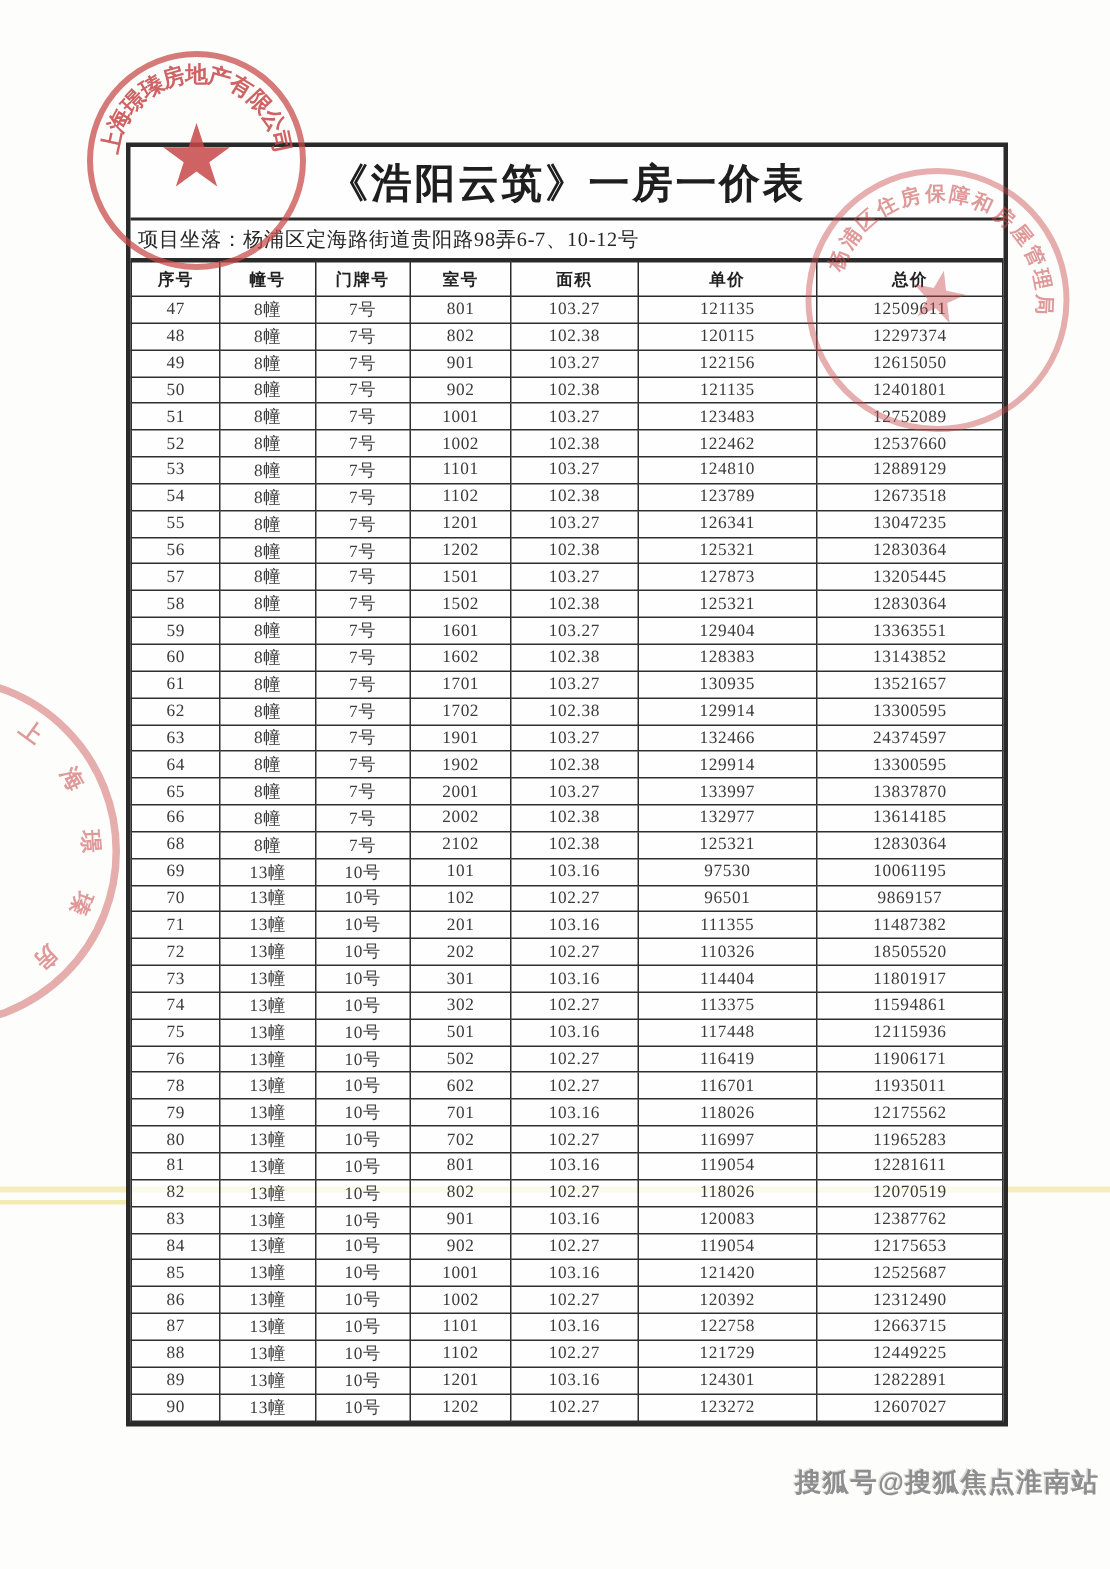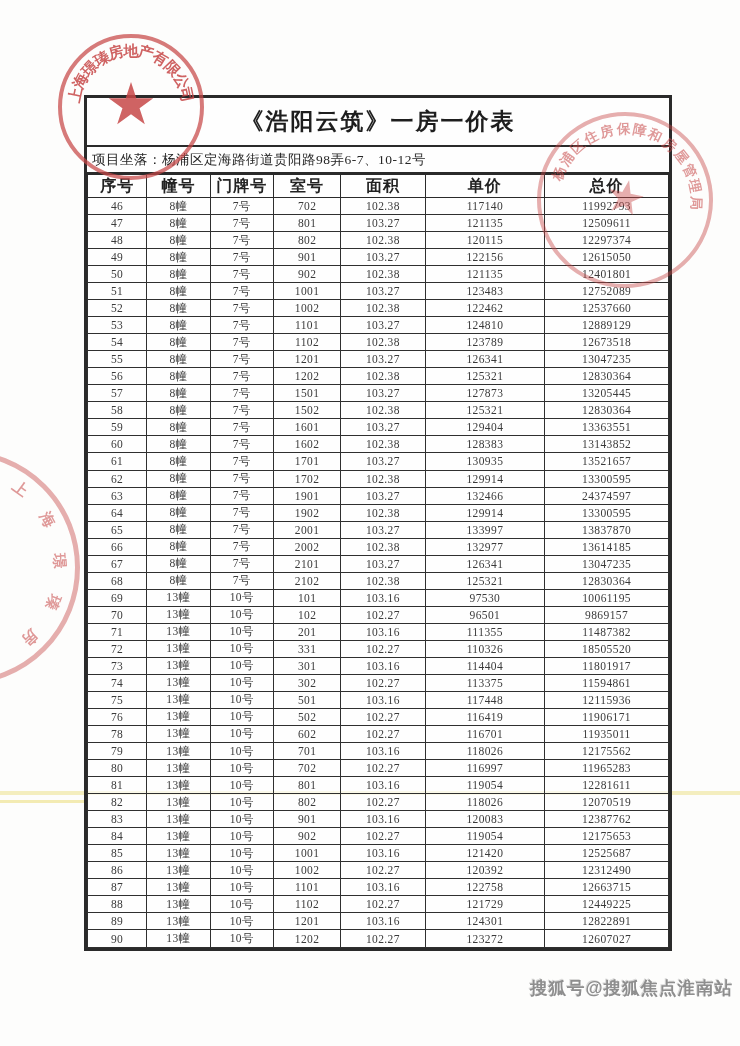--- a/index.html
+++ b/index.html
@@ -13,32 +13,32 @@
 
   
   .sheet{
     position:absolute;left:84px;top:95px;width:588px;height:856px;
     border:3px solid #2a2a2a;background:rgba(255,255,255,0.65);
     display:flex;flex-direction:column;box-sizing:border-box;
   }
   .title-row{
     height:47px;flex:0 0 47px;border-bottom:2px solid #2a2a2a;
     display:flex;align-items:center;justify-content:center;
-    font-size:23px;font-weight:bold;color:#1e1e1e;letter-spacing:2px;
+    font-size:27px;font-weight:bold;color:#1e1e1e;letter-spacing:2px;
   }
   .location-row{
     height:25px;flex:0 0 25px;border-bottom:2px solid #2a2a2a;
     display:flex;align-items:center;padding-left:5px;
     font-size:13.5px;color:#262626;letter-spacing:0.5px;
   }
   table.price{
     flex:1 1 auto;width:100%;border-collapse:collapse;table-layout:fixed;
   }
   table.price th{
-    border:1.5px solid #2a2a2a;font-size:16px;font-weight:bold;
+    border:1.5px solid #2a2a2a;font-size:11px;font-weight:bold;
     color:#222;height:22px;padding:0;letter-spacing:1px;
   }
   table.price td{
     border:1.5px solid #2f2f2f;font-size:11.5px;color:#3a3a3a;
     text-align:center;padding:0;letter-spacing:0.4px;
     white-space:nowrap;overflow:hidden;
   }
   col.c1{width:10.2%}col.c2{width:10.9%}col.c3{width:10.9%}
   col.c4{width:11.6%}col.c5{width:14.5%}col.c6{width:20.6%}col.c7{width:21.3%}
 
@@ -114,29 +114,20 @@
             <th>幢号</th>
             <th>门牌号</th>
             <th>室号</th>
             <th>面积</th>
             <th>单价</th>
             <th>总价</th>
           </tr>
       </thead>
       <tbody id="table-body">
           <tr>
-            <td>46</td>
-            <td>8幢</td>
-            <td>7号</td>
-            <td>702</td>
-            <td>102.38</td>
-            <td>117140</td>
-            <td>11992793</td>
-          </tr>
-          <tr>
             <td>47</td>
             <td>8幢</td>
             <td>7号</td>
             <td>801</td>
             <td>103.27</td>
             <td>121135</td>
             <td>12509611</td>
           </tr>
           <tr>
             <td>48</td>
@@ -303,29 +294,20 @@
           <tr>
             <td>66</td>
             <td>8幢</td>
             <td>7号</td>
             <td>2002</td>
             <td>102.38</td>
             <td>132977</td>
             <td>13614185</td>
           </tr>
           <tr>
-            <td>67</td>
-            <td>8幢</td>
-            <td>7号</td>
-            <td>2101</td>
-            <td>103.27</td>
-            <td>126341</td>
-            <td>13047235</td>
-          </tr>
-          <tr>
             <td>68</td>
             <td>8幢</td>
             <td>7号</td>
             <td>2102</td>
             <td>102.38</td>
             <td>125321</td>
             <td>12830364</td>
           </tr>
           <tr>
             <td>69</td>
@@ -351,21 +333,21 @@
             <td>10号</td>
             <td>201</td>
             <td>103.16</td>
             <td>111355</td>
             <td>11487382</td>
           </tr>
           <tr>
             <td>72</td>
             <td>13幢</td>
             <td>10号</td>
-            <td>331</td>
+            <td>202</td>
             <td>102.27</td>
             <td>110326</td>
             <td>18505520</td>
           </tr>
           <tr>
             <td>73</td>
             <td>13幢</td>
             <td>10号</td>
             <td>301</td>
             <td>103.16</td>

